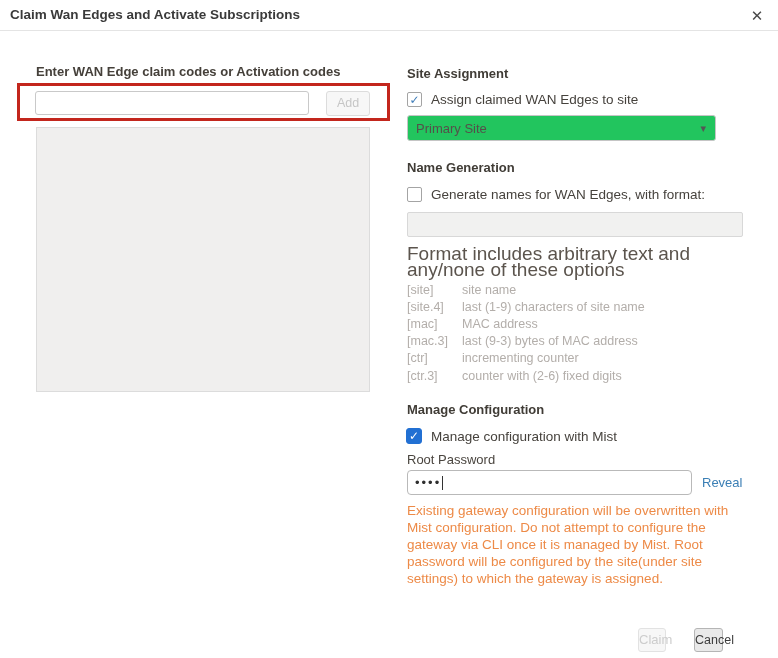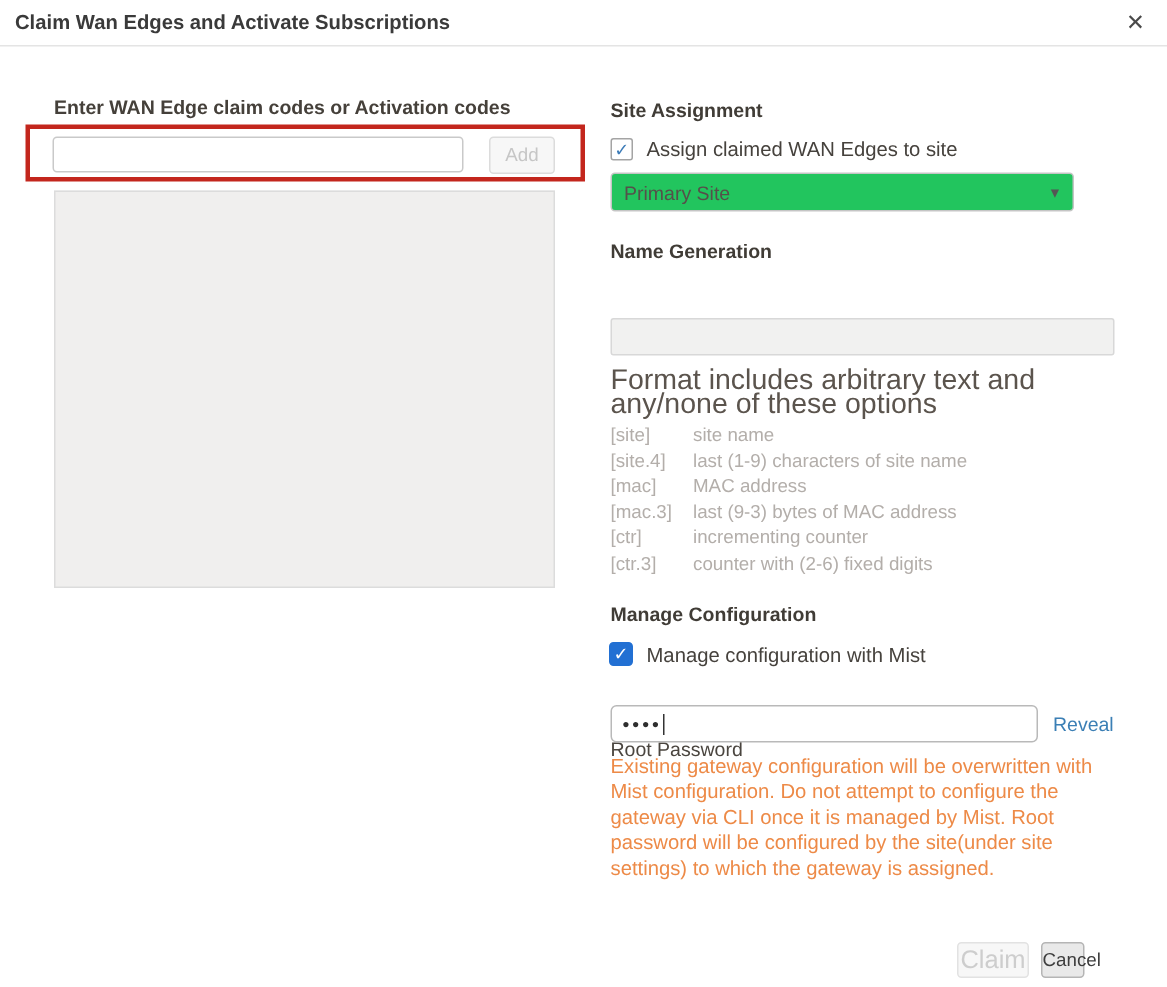--- a/index.html
+++ b/index.html
@@ -84,42 +84,42 @@
   .format-note {
     position: absolute; left: 407px; top: 246px; width: 332px;
     font-size: 19px; color: #5b544d; line-height: 16px;
   }
   .options-list { position: absolute; left: 407px; top: 281px; width: 340px; }
   .opt-row { display: flex; height: 17.2px; align-items: center; }
   .opt-code { width: 55px; font-size: 12.5px; color: #b3aeaa; flex: 0 0 auto; }
   .opt-desc { font-size: 12.5px; color: #b3aeaa; }
   .rp-label {
     position: absolute; left: 407px; top: 452px;
-    font-size: 13px; color: #4a453f; margin-top: 40px;
+    font-size: 13px; color: #4a453f;
   }
   .pw-field {
     position: absolute; left: 407px; top: 470px; width: 285px; height: 25px;
     border: 1px solid #b9b9b9; border-radius: 4px; background: #fff;
     display: flex; align-items: center; padding-left: 7px;
   }
   .pw-dots { font-size: 13px; letter-spacing: 2px; color: #2e2e2e; }
   .pw-cursor { width: 1px; height: 14px; background: #333; margin-left: 1px; }
   .reveal-link {
     position: absolute; left: 702px; top: 475px;
     font-size: 13px; color: #3b7fb5; cursor: pointer;
   }
   .warning-text {
     position: absolute; left: 407px; top: 502px; width: 336px;
     font-size: 13.5px; line-height: 17px; color: #ed8a47;
   }
   
   .claim-btn {
-    position: absolute; left: 638px; top: 628px; width: 48px; height: 24px;
+    position: absolute; left: 638px; top: 628px; width: 28px; height: 24px;
     background: #f7f7f7; border: 1px solid #e2e2e2; border-radius: 3px;
-    font-size: 17px; color: #cdcdcd; text-align: center; line-height: 22px;
+    font-size: 13px; color: #cdcdcd; text-align: center; line-height: 22px;
   }
   .cancel-btn {
     position: absolute; left: 694px; top: 628px; width: 29px; height: 24px;
     background: #e9e9e9; border: 1px solid #b5b5b5; border-radius: 3px;
     font-size: 12.5px; color: #3d3d3d; text-align: center; line-height: 22px;
     cursor: pointer;
   }
 </style>
 </head>
 <body>
@@ -142,20 +142,24 @@
       <span>✓</span>
     </span>
     <span class="cb-label">Assign claimed WAN Edges to site</span>
   </div>
   <div class="site-select">
     <span class="sel-value">Primary Site</span>
     <span class="caret">▾</span>
   </div>
 
   <div class="sec-heading" style="left:407px; top:160px;">Name Generation</div>
+  <div class="cb-row" style="left:407px; top:187px;">
+    <span class="checkbox unchecked"></span>
+    <span class="cb-label">Generate names for WAN Edges, with format:</span>
+  </div>
   <div class="format-input"></div>
   <div class="format-note">Format includes arbitrary text and any/none of these options</div>
 
   <div class="options-list">
     <div class="opt-row">
       <span class="opt-code">[site]</span>
       <span class="opt-desc">site name</span>
     </div>
     <div class="opt-row">
       <span class="opt-code">[site.4]</span>

